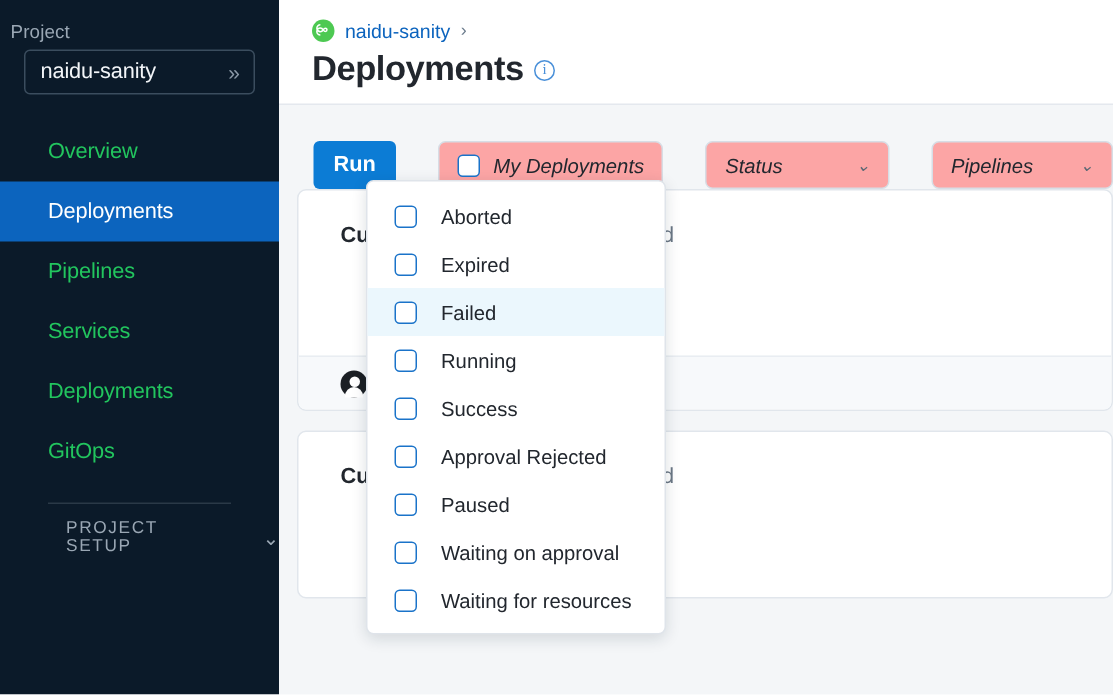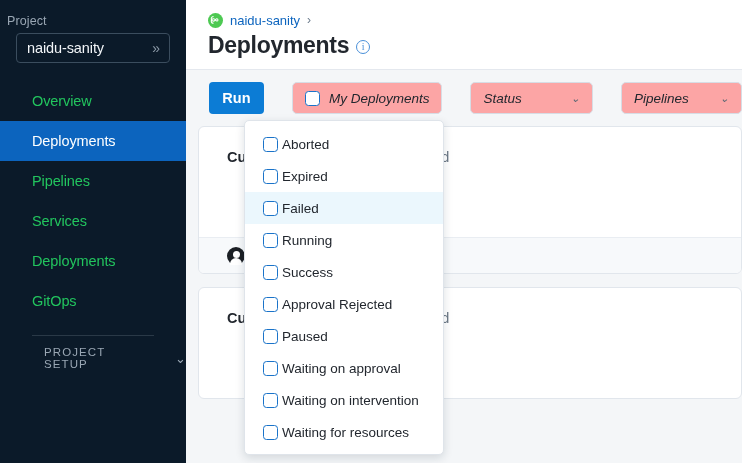--- a/index.html
+++ b/index.html
@@ -148,21 +148,21 @@
     justify-content: center;
     line-height: 1;
     cursor: pointer;
     margin-top: 3px;
   }
 
   
   .toolbar {
     height: 56px;
     display: flex;
-    align-items: center;
+    align-items: flex-end;
     padding-left: 23px;
     gap: 28px;
   }
   .run-btn {
     background: #0C7CD5;
     color: #ffffff;
     font-size: 14.5px;
     font-weight: bold;
     border: none;
     border-radius: 4px;
@@ -268,21 +268,21 @@
     border: 1px solid #dfe4ea;
     border-radius: 5px;
     box-shadow: 0 3px 10px rgba(16,32,50,.14);
     padding: 7px 0 6px 0;
     z-index: 50;
   }
   .dd-item {
     height: 32px;
     display: flex;
     align-items: center;
-    gap: 4px;
+    gap: 16px;
     padding: 0 14px 0 18px;
     font-size: 13.5px;
     color: #22272e;
     cursor: pointer;
     white-space: nowrap;
   }
   .dd-item.hover { background: #EBF7FD; }
   .dd-cbox {
     width: 15px; height: 15px;
     border: 1.6px solid #1a73c9;
@@ -429,21 +429,17 @@
     <div class="dd-item">
       <span class="dd-cbox"></span>
       <span>Paused</span>
     </div>
     <div class="dd-item">
       <span class="dd-cbox"></span>
       <span>Waiting on approval</span>
     </div>
     <div class="dd-item">
       <span class="dd-cbox"></span>
-      <span>Waiting on intervention</span>
-    </div>
-    <div class="dd-item">
-      <span class="dd-cbox"></span>
       <span>Waiting for resources</span>
     </div>
   </div>
 
 </div>
 
 </body></html>

